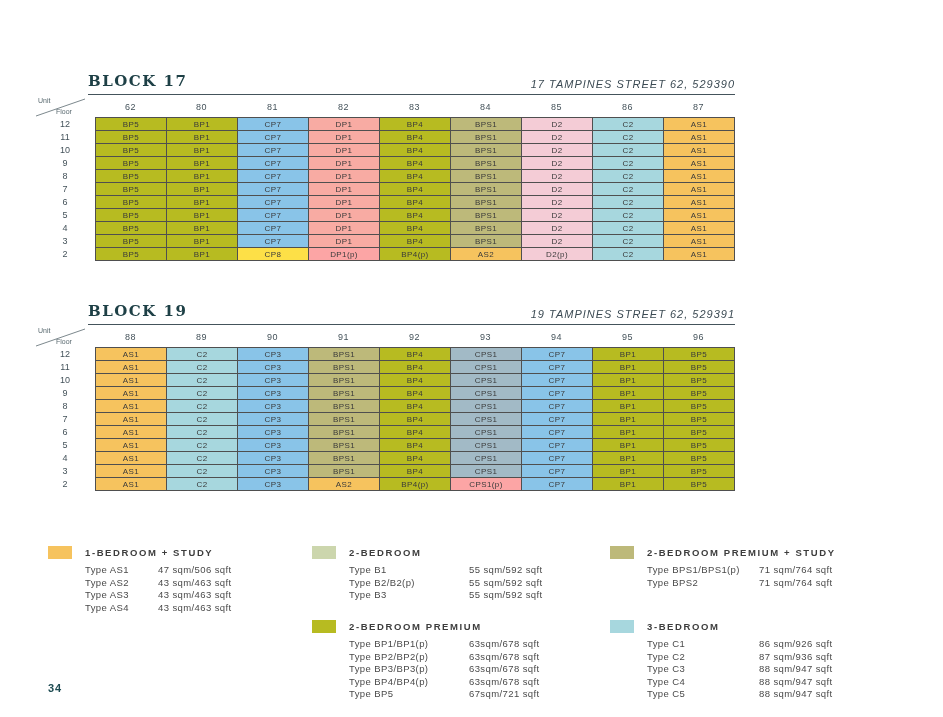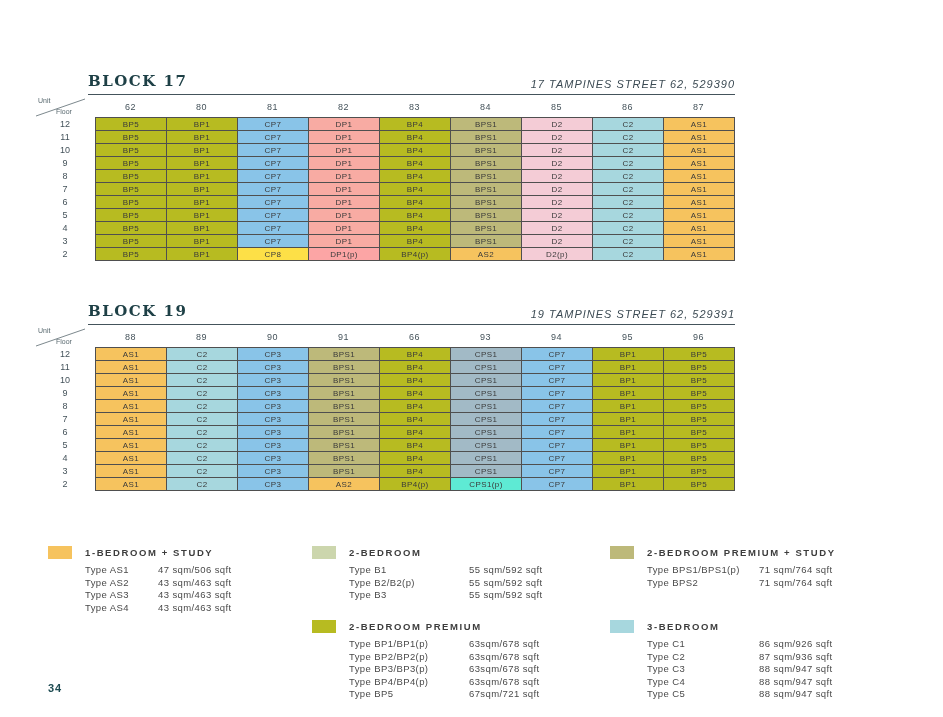--- a/index.html
+++ b/index.html
@@ -207,21 +207,21 @@
         <svg width="56" height="20">
           <line x1="1" y1="19" x2="50" y2="2" stroke="#5a6a70" stroke-width="0.8"></line>
         </svg>
         <span class="axis-unit">Unit</span>
         <span class="axis-floor">Floor</span>
       </div>
     <span class="unit-number">88</span>
         <span class="unit-number">89</span>
         <span class="unit-number">90</span>
         <span class="unit-number">91</span>
-        <span class="unit-number">66</span>
+        <span class="unit-number">92</span>
         <span class="unit-number">93</span>
         <span class="unit-number">94</span>
         <span class="unit-number">95</span>
         <span class="unit-number">96</span>
       </div>
     <div class="grid-body">
       <div class="floor-col">
           <div class="floor-label">12</div>
           <div class="floor-label">11</div>
           <div class="floor-label">10</div>
@@ -323,21 +323,21 @@
           <div class="unit-cell" style="background: rgb(183, 187, 33);">BP4</div>
           <div class="unit-cell" style="background: rgb(162, 186, 198);">CPS1</div>
           <div class="unit-cell" style="background: rgb(137, 196, 232);">CP7</div>
           <div class="unit-cell" style="background: rgb(183, 187, 33);">BP1</div>
           <div class="unit-cell" style="background: rgb(183, 187, 33);">BP5</div>
           <div class="unit-cell" style="background: rgb(246, 195, 94);">AS1</div>
           <div class="unit-cell" style="background: rgb(167, 215, 222);">C2</div>
           <div class="unit-cell" style="background: rgb(137, 196, 232);">CP3</div>
           <div class="unit-cell" style="background: rgb(246, 195, 94);">AS2</div>
           <div class="unit-cell" style="background: rgb(183, 187, 33);">BP4(p)</div>
-          <div class="unit-cell" style="background: #5eead4;">CPS1(p)</div>
+          <div class="unit-cell" style="background: #fca5a5;">CPS1(p)</div>
           <div class="unit-cell" style="background: rgb(137, 196, 232);">CP7</div>
           <div class="unit-cell" style="background: rgb(183, 187, 33);">BP1</div>
           <div class="unit-cell" style="background: rgb(183, 187, 33);">BP5</div>
         </div>
     </div>
   </section>
 
   <div class="legend-group" id="legend-0">
     <span class="swatch" style="background: rgb(246, 195, 94);"></span>
     <div>

